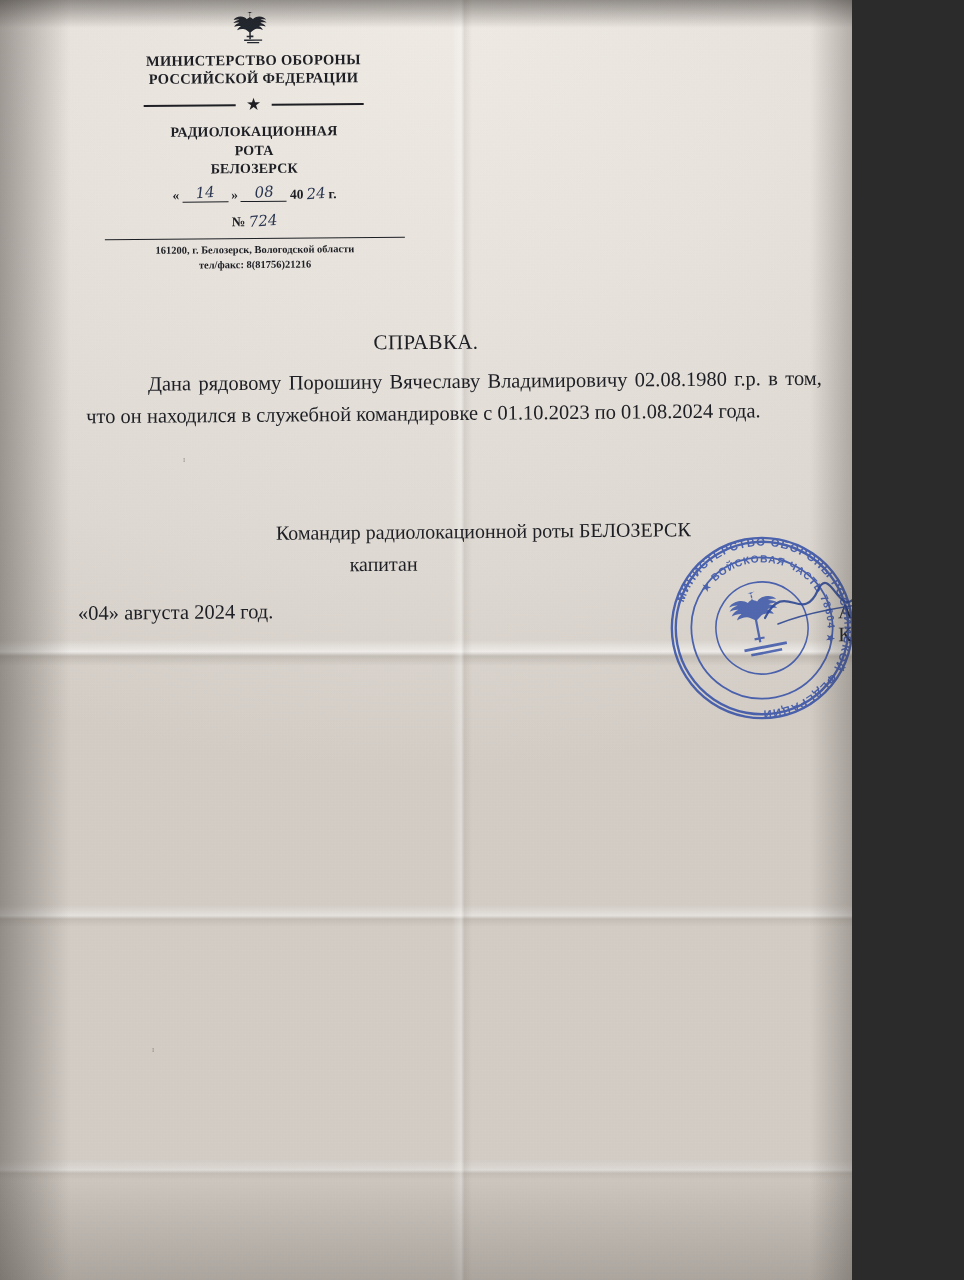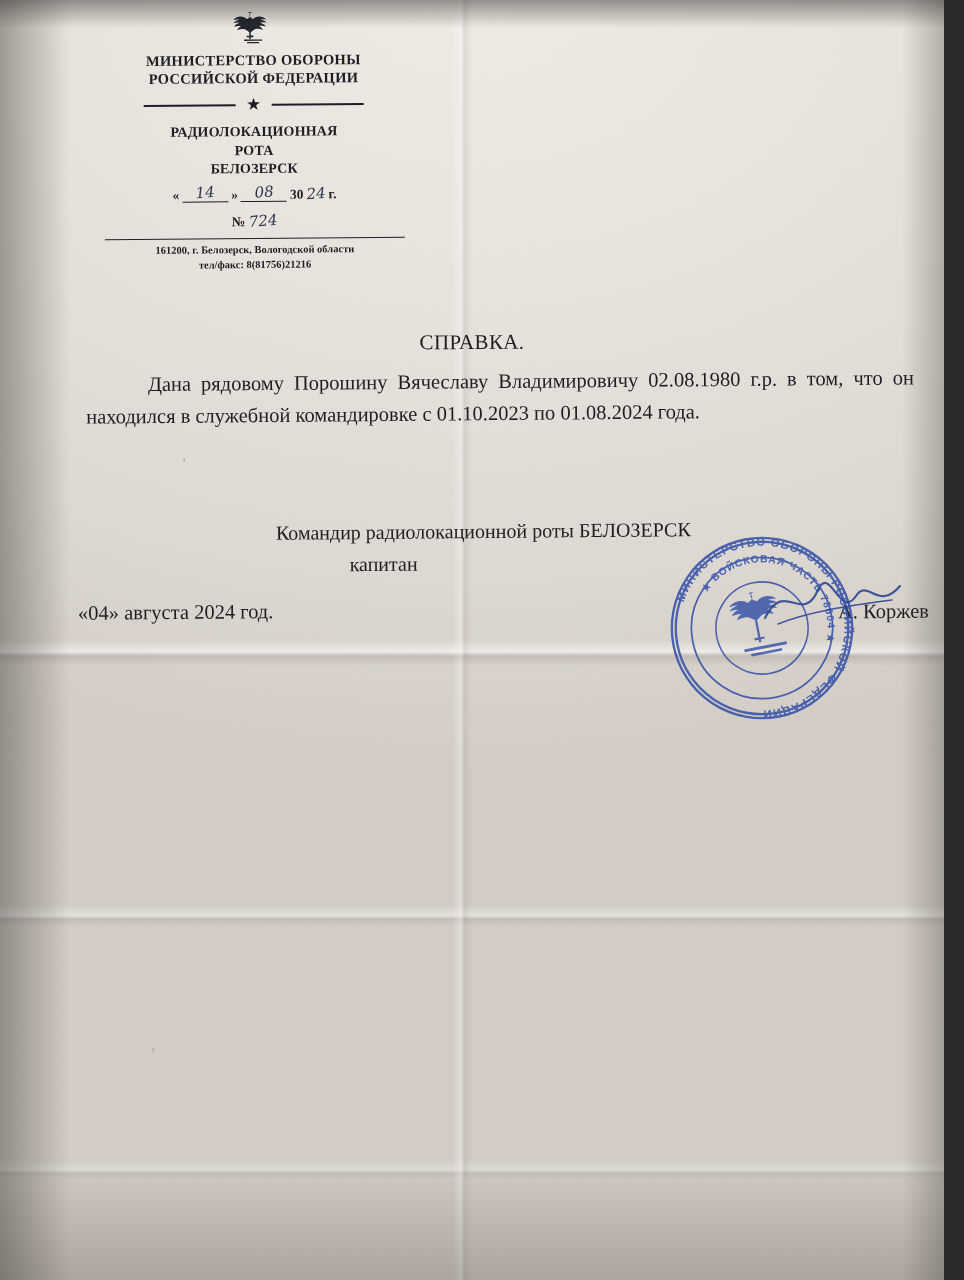--- a/index.html
+++ b/index.html
@@ -3,21 +3,21 @@
 <meta charset="utf-8">
 <title>Справка</title>
 <style>
   html, body {
     margin: 0;
     padding: 0;
     background: #2b2b2b;
   }
   #page {
     position: relative;
-    width: 944px;
+    width: 852px;
     height: 1280px;
     overflow: hidden;
     background: #f0abfc;
     font-family: "Liberation Serif", serif;
     color: #1d1f24;
   }
 
   
   .paper {
     position: absolute;
@@ -292,21 +292,21 @@
       <div>РАДИОЛОКАЦИОННАЯ</div>
       <div>РОТА</div>
       <div>БЕЛОЗЕРСК</div>
     </div>
 
     <div class="lh-date-line">
       <span>«</span>
       <span class="blank"><span class="hand">14</span></span>
       <span>»</span>
       <span class="blank"><span class="hand">08</span></span>
-      <span>30</span>
+      <span>40</span>
       <span class="hand">24</span>
       <span>г.</span>
     </div>
 
     <div class="lh-num-line">
       <span>№</span>
       <span class="hand">724</span>
     </div>
 
     <div class="lh-sep"></div>

